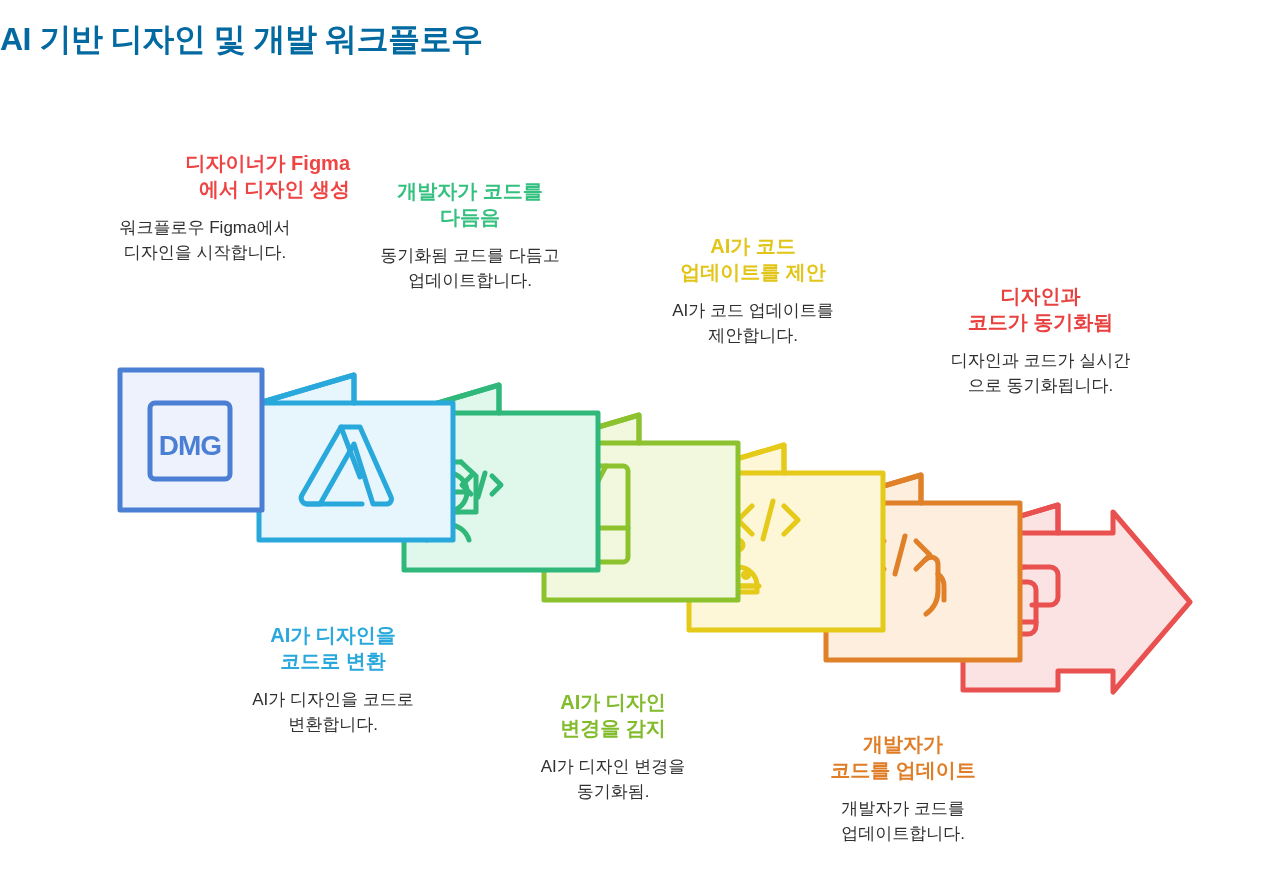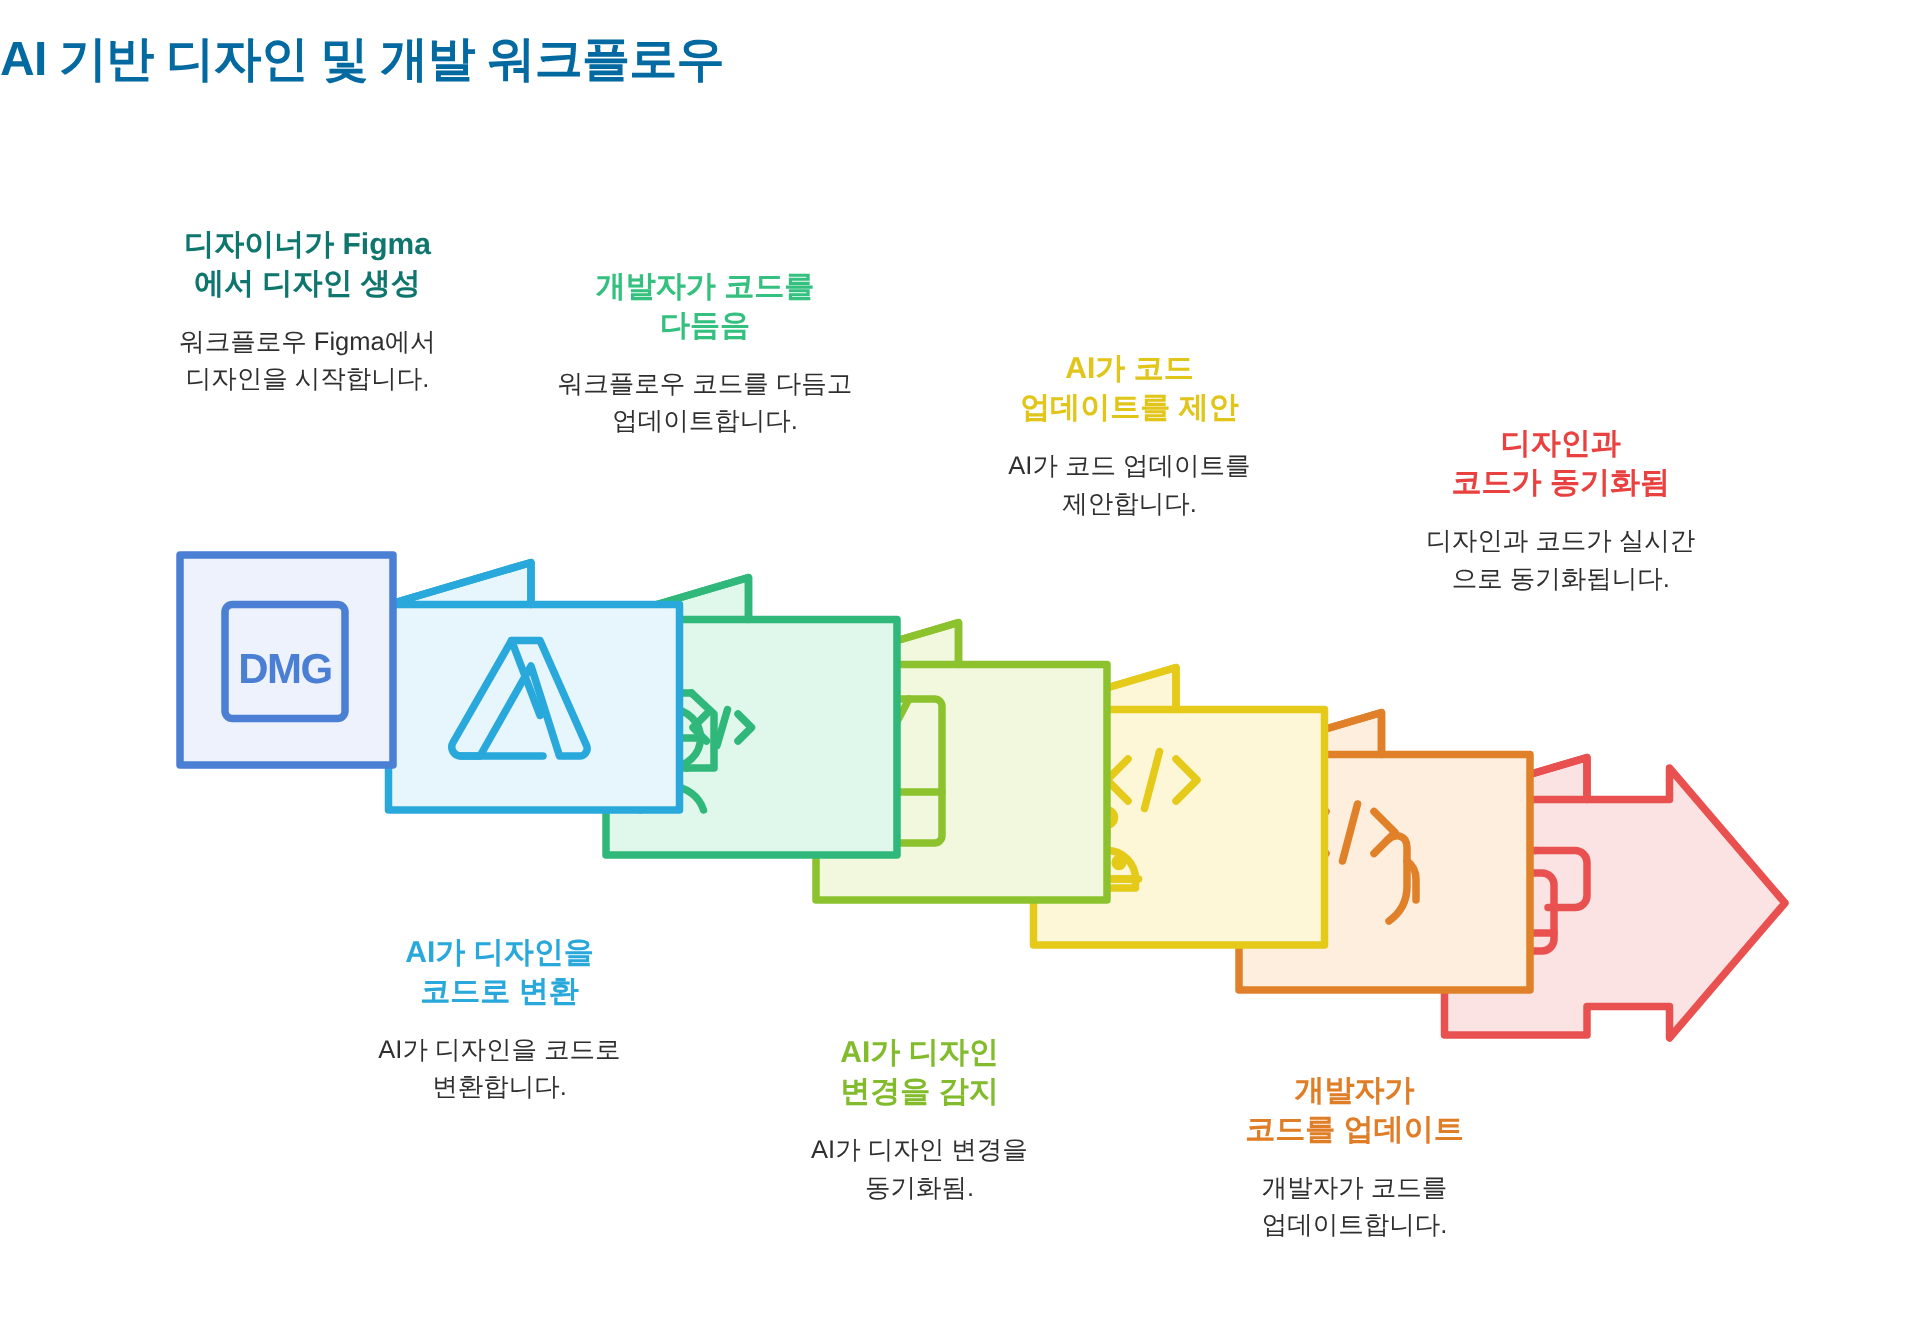--- a/index.html
+++ b/index.html
@@ -137,30 +137,30 @@
       <rect x="120" y="370" width="142" height="140" fill="#edf2fd" stroke="#4a7fd4" stroke-width="5" stroke-linejoin="round"></rect>
 
       <g>
         <rect x="150" y="403" width="80" height="76" rx="5" fill="none" stroke="#4a7fd4" stroke-width="5"></rect>
         <text x="190" y="455" text-anchor="middle" font-family="Liberation Sans, sans-serif" font-size="28" font-weight="bold" fill="#4a7fd4" letter-spacing="-1">DMG</text>
       </g>
     </g>
   </svg>
 
   <div class="callout" style="left:60px;top:150px;width:290px;">
-    <div class="c-title" style="color:#0f766e;">디자이너가 Figma
+    <div class="c-title" style="color:#ef4444;text-align:right;">디자이너가 Figma
 에서 디자인 생성</div>
     <div class="c-desc">워크플로우 Figma에서
 디자인을 시작합니다.</div>
   </div>
 
   <div class="callout" style="left:345px;top:178px;width:250px;">
     <div class="c-title" style="color:#34c07f;">개발자가 코드를
 다듬음</div>
-    <div class="c-desc">워크플로우 코드를 다듬고
+    <div class="c-desc">동기화됨 코드를 다듬고
 업데이트합니다.</div>
   </div>
 
   <div class="callout" style="left:908px;top:283px;width:265px;">
     <div class="c-title" style="color:#e8413f;">디자인과
 코드가 동기화됨</div>
     <div class="c-desc">디자인과 코드가 실시간
 으로 동기화됩니다.</div>
   </div>
 
@@ -178,20 +178,20 @@
 변환합니다.</div>
   </div>
 
   <div class="callout" style="left:488px;top:677px;width:250px;margin-top:12px;">
     <div class="c-title" style="color:#82bb2c;">AI가 디자인
 변경을 감지</div>
     <div class="c-desc">AI가 디자인 변경을
 동기화됨.</div>
   </div>
 
-  <div class="callout" style="left:778px;top:714px;width:250px;">
+  <div class="callout" style="left:778px;top:731px;width:250px;">
     <div class="c-title" style="color:#e07e28;">개발자가
 코드를 업데이트</div>
     <div class="c-desc">개발자가 코드를
 업데이트합니다.</div>
   </div>
 
 </div>
 
 </body></html>

